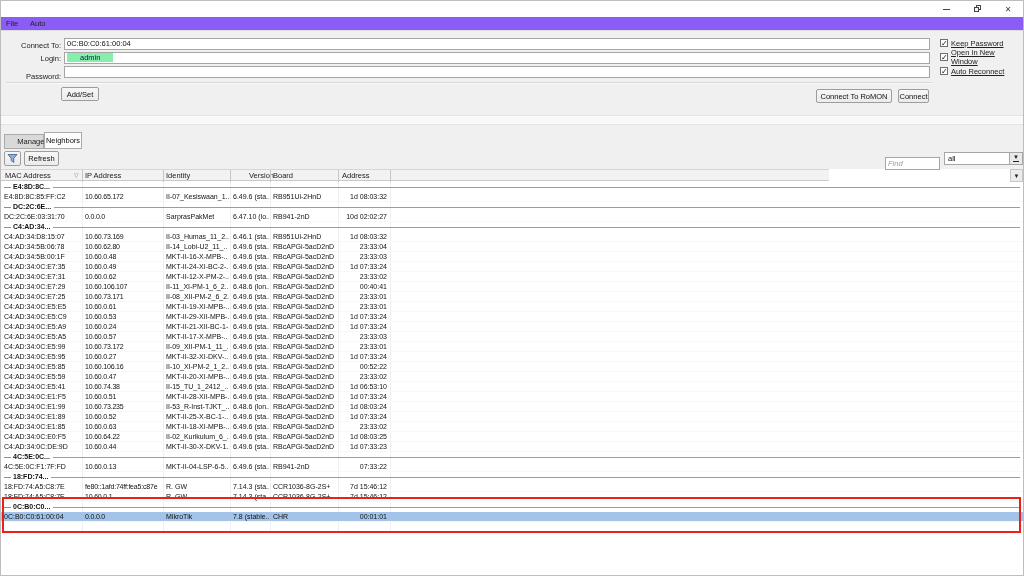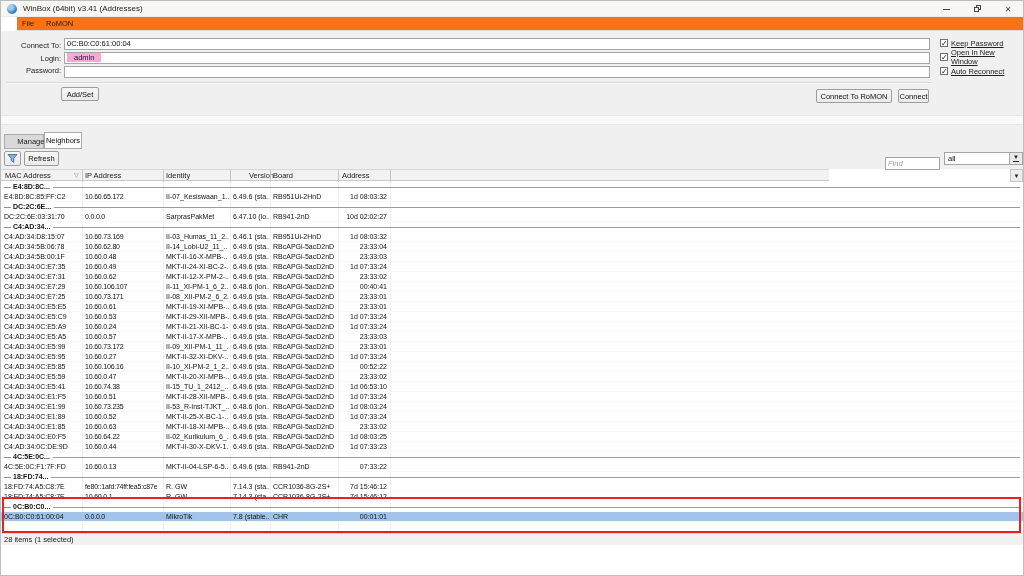--- a/index.html
+++ b/index.html
@@ -13,29 +13,29 @@
              background:radial-gradient(circle at 35% 30%, #9fd0f0 0 25%, #3f87c9 60%, #1c5a9a 100%); }
   .title { font-size:8px; color:#222; }
   .wctl { position:absolute; top:0; height:16px; width:30px; display:flex; align-items:center; justify-content:center; color:#444; font-size:8px; }
   .wctl.min { right:62px; } .wctl.max { right:31px; } .wctl.cls { right:0; }
   .minbar { width:7px; border-top:1px solid #444; display:block; }
   .restore { position:relative; width:6px; height:6px; }
   .restore i { position:absolute; display:block; width:5px; height:5px; border:1px solid #444; background:transparent; }
   .restore i.b { left:0; top:1px; background:#f8f6f5; } .restore i.t { left:2px; top:-1px; }
 
   
-  .menubar { position:absolute; left:16px; top:16px; right:0; height:14px; background:#f97316; border-bottom:1px solid #dcdcdc; display:flex; align-items:center; padding-left:5px; gap:12px; }
+  .menubar { position:absolute; left:0; top:16px; right:0; height:14px; background:#8b5cf6; border-bottom:1px solid #dcdcdc; display:flex; align-items:center; padding-left:5px; gap:12px; }
   .menuitem { font-size:7.5px; color:#222; }
 
   
   .formpanel { position:absolute; left:0; top:30px; right:0; height:138px; background:#f0f0f0; }
   .whitestrip { position:absolute; left:0; top:114px; right:0; height:10px; background:#f9f9f9; border-top:1px solid #e5e5e5; border-bottom:1px solid #e5e5e5; }
   .flabel { position:absolute; left:0; width:60px; text-align:right; font-size:7.5px; color:#222; }
   .field { position:absolute; left:63px; width:866px; height:12px; background:#fff; border:1px solid #a6a6a6; font-size:7.5px; line-height:10px; padding:0 2px; white-space:nowrap; overflow:hidden; }
-  .sel { background:#f9a8d4; color:#0e1e3a; padding:0 7px; }
+  .sel { background:#86efac; color:#0e1e3a; padding:0 13px; }
   .fsep { position:absolute; left:5px; top:81px; width:926px; height:0; border-top:1px solid #d8d8d8; border-bottom:1px solid #fafafa; }
   .btn { position:absolute; background:linear-gradient(#f7f7f7,#ebebeb); border:1px solid #9d9d9d; border-radius:2px; font-size:7.5px; color:#111; display:flex; align-items:center; justify-content:center; }
   .opt { position:absolute; left:939px; height:10px; display:flex; align-items:center; gap:3px; }
   .ckbox { width:8px; height:8px; background:#fff; border:1px solid #6f6f6f; font-size:8px; line-height:7px; color:#111; text-align:center; }
   .oplabel { font-size:7.5px; color:#222;text-decoration:underline; }
 
   
   .tab { position:absolute; height:15px; display:flex; align-items:center; justify-content:center; font-size:7.5px; border:1px solid #ababab; }
   .tab.inactive { top:133px; background:#d9d9d9; color:#222;padding-left:18px; }
   .tab.active { top:131px; height:17px; background:#fcfcfc; z-index:2; }
@@ -77,51 +77,47 @@
   .redbox { position:absolute; left:1px; top:496px; width:1019px; height:36px; border:2px solid #e8211c; z-index:6; }
 
   
   .statusbar { position:absolute; left:0; top:532px; right:0; height:12px; background:#f1f1f1; border-top:1px solid #d8d8d8; font-size:7.5px; color:#222; display:flex; align-items:center; padding-left:3px; }
 </style>
 </head>
 <body>
 
 <div class="window">
 
-  <div class="titlebar">
-    <span class="appicon"></span>
-    <span class="title">WinBox (64bit) v3.41 (Addresses)</span>
-  </div>
   <div class="wctl min">
       <span class="minbar"></span>
     </div>
   <div class="wctl max">
       <span class="restore">
         <i class="t"></i>
         <i class="b"></i>
       </span>
     </div>
   <div class="wctl cls">
       <span>✕</span>
     </div>
 
   <div class="menubar">
       <span class="menuitem">File</span>
-      <span class="menuitem">RoMON</span>
+      <span class="menuitem">Auto</span>
     </div>
 
   <div class="formpanel"></div>
 
   <div class="flabel" style="top:40px;">Connect To:</div>
   <div class="field" style="top:37px;">0C:B0:C0:61:00:04</div>
 
   <div class="flabel" style="top:53px;">Login:</div>
   <div class="field" style="top:51px;"><span class="sel">admin</span></div>
 
-  <div class="flabel" style="top:65px;">Password:</div>
+  <div class="flabel" style="top:71px;">Password:</div>
   <div class="field" style="top:65px;"></div>
 
   <div class="fsep"></div>
 
   <div class="btn" style="left:60px; top:86px; width:38px; height:14px;">Add/Set</div>
   <div class="btn" style="left:815px; top:88px; width:76px; height:14px;">Connect To RoMON</div>
   <div class="btn" style="left:897px; top:88px; width:31px; height:14px;">Connect</div>
 
   <div id="options">
       <div class="opt" style="top: 37px;">
@@ -439,17 +435,14 @@
         <span class="cell c-ip">0.0.0.0</span>
         <span class="cell c-identity">MikroTik</span>
         <span class="cell c-version">7.8 (stable..</span>
         <span class="cell c-board">CHR</span>
         <span class="cell c-uptime">00:01:01</span>
       </div>
     </div>
 
   <div class="redbox"></div>
 
-  <div class="statusbar">
-    <span>28 items (1 selected)</span>
-  </div>
 
 </div>
 
 </body></html>

